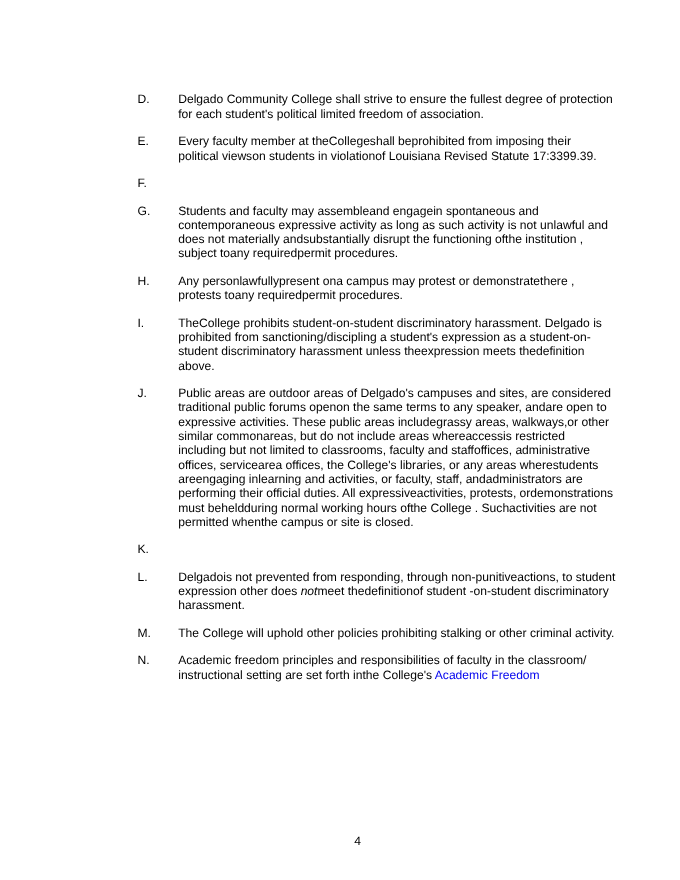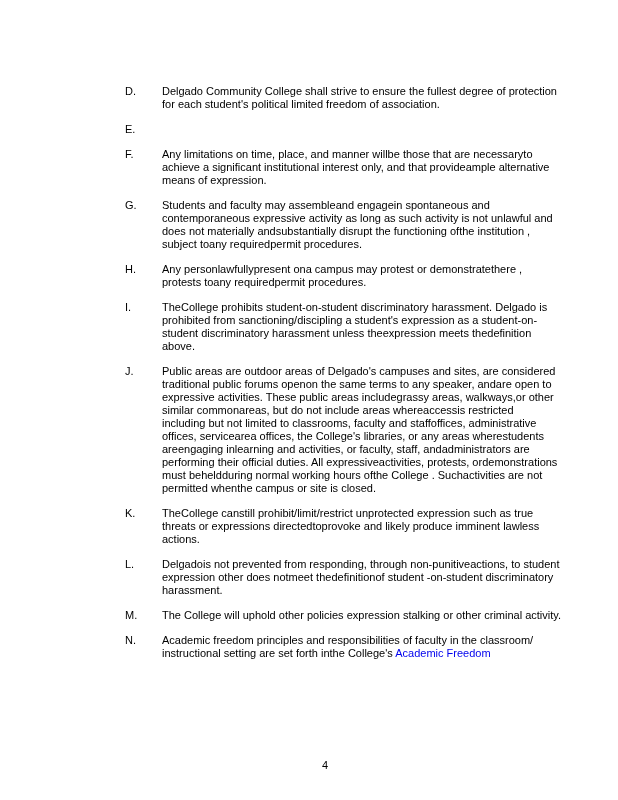--- a/index.html
+++ b/index.html
@@ -29,20 +29,21 @@
     line-height: 13px;
   }
   .label {
     flex: 0 0 37px;
     width: 37px;
   }
   .text {
     white-space: pre;   
   }
   .italic {
+    font-style: italic;
   }
   .link {
     cursor: pointer;
   }
   .footer {
     position: absolute;
     top: 759px;
     left: 322px;
     font-size: 11px;
     line-height: 13px;
@@ -55,27 +56,26 @@
   <div class="content">
 
     <div class="item">
       <span class="label">D.</span>
       <span class="text"><span>Delgado Community College shall strive to ensure the fullest degree of protection
 for each student's political limited freedom of association.</span></span>
     </div>
 
     <div class="item">
       <span class="label">E.</span>
+      <span class="text"><span>Every faculty member at theCollegeshall beprohibited from imposing their
+political viewson students in violationof Louisiana Revised Statute 17:3399.39.</span></span>
     </div>
 
     <div class="item">
       <span class="label">F.</span>
-      <span class="text"><span>Any limitations on time, place, and manner willbe those that are necessaryto
-achieve a significant institutional interest only, and that provideample alternative
-means of expression.</span></span>
     </div>
 
     <div class="item">
       <span class="label">G.</span>
       <span class="text"><span>Students and faculty may assembleand engagein spontaneous and
 contemporaneous expressive activity as long as such activity is not unlawful and
 does not materially andsubstantially disrupt the functioning ofthe institution ,
 subject toany requiredpermit procedures.</span></span>
     </div>
 
@@ -102,35 +102,32 @@
 including but not limited to classrooms, faculty and staffoffices, administrative
 offices, servicearea offices, the College's libraries, or any areas wherestudents
 areengaging inlearning and activities, or faculty, staff, andadministrators are
 performing their official duties. All expressiveactivities, protests, ordemonstrations
 must beheldduring normal working hours ofthe College . Suchactivities are not
 permitted whenthe campus or site is closed.</span></span>
     </div>
 
     <div class="item">
       <span class="label">K.</span>
-      <span class="text"><span>TheCollege canstill prohibit/limit/restrict unprotected expression such as true
-threats or expressions directedtoprovoke and likely produce imminent lawless
-actions.</span></span>
     </div>
 
     <div class="item">
       <span class="label">L.</span>
       <span class="text"><span>Delgadois not prevented from responding, through non-punitiveactions, to student
 expression other does </span><span class="italic">not</span><span>meet thedefinitionof student -on-student discriminatory
 harassment.</span></span>
     </div>
 
     <div class="item">
       <span class="label">M.</span>
-      <span class="text"><span>The College will uphold other policies expression stalking or other criminal activity.</span></span>
+      <span class="text"><span>The College will uphold other policies prohibiting stalking or other criminal activity.</span></span>
     </div>
 
     <div class="item">
       <span class="label">N.</span>
       <span class="text"><span>Academic freedom principles and responsibilities of faculty in the classroom/
 instructional setting are set forth inthe College's </span><span class="link" style="color: rgb(0, 0, 238);">Academic Freedom</span></span>
     </div>
 
   </div>
 

